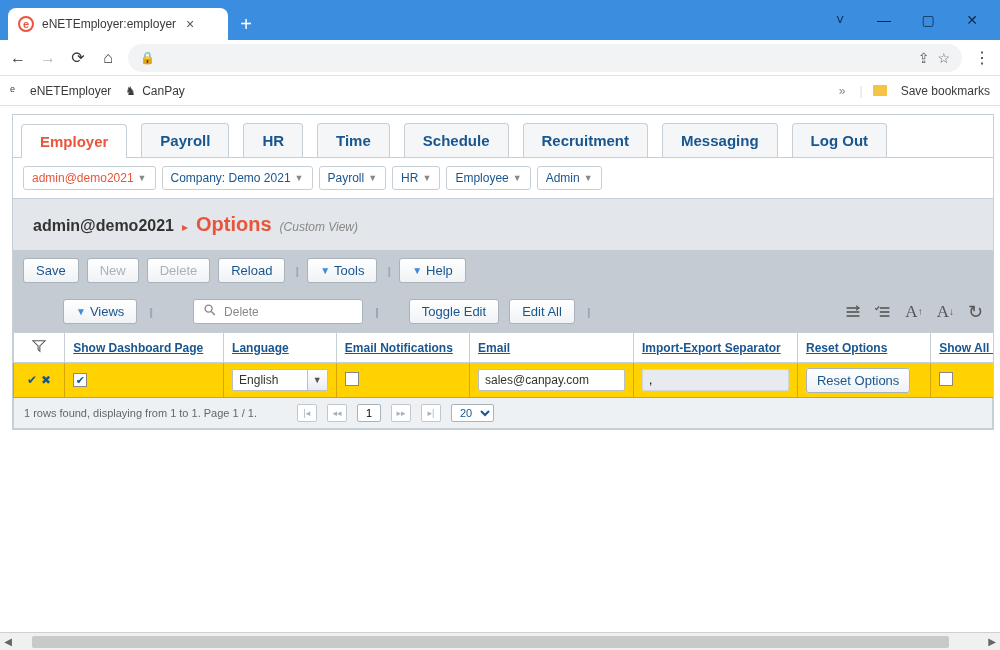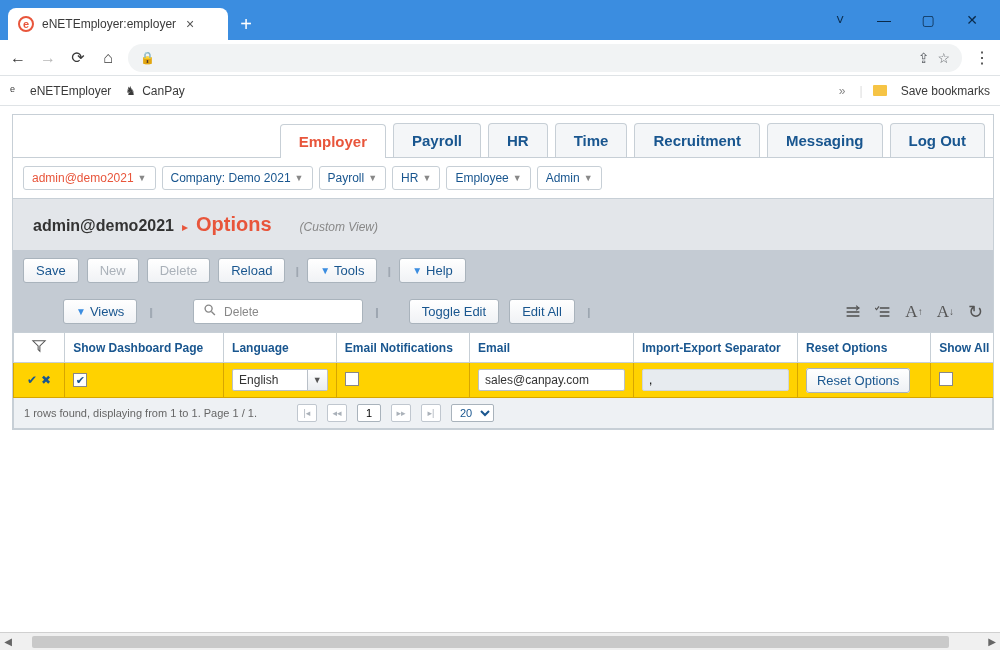--- a/index.html
+++ b/index.html
@@ -25,54 +25,54 @@
   .bm-item { display:flex; align-items:center; gap:6px; }
   .bm-folder { width:14px; height:11px; background:#f6c445; border-radius:1px; margin-right:4px;}
   .bmbar .right { margin-left:auto; display:flex; align-items:center; gap:10px;}
   .bm-sep { color:#888; margin-right:4px; }
 
   
   .viewport { padding: 4px 0 0 4px; background:#fff; height: calc(650px - 40px - 36px - 30px - 18px); overflow:hidden; }
   .page-wrap { border:1px solid #c7cfd6; background:#f2f4f6; margin: 4px 6px 0 8px; }
 
   
-  .ptabs { display:flex; background:#fff; padding: 8px 8px 0 8px; gap:7px; border-bottom:1px solid #c7cfd6;justify-content:flex-end;}
+  .ptabs { display:flex; background:#fff; padding: 8px 8px 0 8px; gap:14px; border-bottom:1px solid #c7cfd6;}
   .ptab { padding: 8px 18px; border:1px solid #c7cfd6; border-bottom:none; border-radius:4px 4px 0 0; background:#f4f6f8; color:#19568f; font-size:15px; font-weight:bold; }
   .ptab.active { background:#fff; color:#e8553b; position:relative; top:1px; }
 
   
   .subbar { display:flex; gap:6px; padding: 8px 10px; background:#fff; border-bottom:1px solid #c7cfd6;}
   .pill { border:1px solid #c7cfd6; border-radius:3px; background:#fff; padding:4px 8px; font-size:12px; color:#19568f; display:flex; align-items:center; gap:4px;}
   .pill.orange { color:#e8553b; }
   .caret { font-size:9px; color:#888; }
 
   
   .crumb-strip { background:#e3e6ea; padding: 14px 20px; display:flex; align-items:baseline; gap:8px; }
   .crumb-strip .cur { font-weight:bold; font-size:16px; color:#333; }
   .crumb-strip .arrow { color:#e8553b; font-size:12px; }
   .crumb-strip .opt { color:#e8553b; font-weight:bold; font-size:20px; }
-  .crumb-strip .cv { color:#888; font-style:italic; font-size:12px;margin-left:20px; }
+  .crumb-strip .cv { color:#888; font-style:italic; font-size:12px; }
 
   
   .toolrow { background:#c4cbd3; padding:8px 10px; display:flex; gap:8px; align-items:center; }
   .btn { border:1px solid #a9b3bc; background:linear-gradient(#fff,#f0f2f5); border-radius:3px; padding:4px 12px; font-size:13px; color:#19568f; display:inline-flex; align-items:center; gap:4px;}
   .btn.disabled { color:#aab1b9;justify-content:flex-end; }
   .sep-dbl { color:#9aa3ad; padding:0 2px; font-size:11px; letter-spacing:-2px;}
   .caret-blue { color:#3b8de0; font-size:10px;}
 
   
   .tbar { background:#c4cbd3; padding:8px 10px; display:flex; align-items:center; gap:10px; }
   .search-box { display:flex; align-items:center; border:1px solid #a9b3bc; background:#fff; border-radius:3px; padding:3px 8px; width:170px; color:#888; gap:6px;}
   .tbar-right { margin-left:auto; display:flex; gap:14px; align-items:center; color:#555; }
   .ico { font-size:16px; color:#555; display:inline-flex; align-items:center;}
 
   
   .grid-wrap { overflow-x:auto; }
   table.grid { border-collapse:collapse; width:100%; min-width:990px; table-layout:fixed;}
-  .grid th { background:#fff; border:1px solid #c7cfd6; text-align:left; padding:6px 8px; font-size:12px; color:#19568f; font-weight:bold; white-space:nowrap; overflow:hidden;}
+  .grid th { background:#fff; border:1px solid #c7cfd6; text-align:left; padding:6px 8px; font-size:12px; color:#19568f; font-weight:bold; white-space:nowrap; overflow:hidden;text-decoration:underline;}
   .grid td { border:1px solid #d7a600; background:#ffd200; padding:6px 8px; vertical-align:middle;}
   .grid .rowact { color:#19568f; font-size:12px; display:flex; gap:4px; justify-content:center;}
   .cell-input { background:#fff; border:1px solid #b9c0c8; border-radius:2px; padding:3px 6px; width:100%; font-size:12px; color:#333; font-family:inherit;}
   .cell-sep { background:#e7ebef; border:1px solid #cfd5db; border-radius:2px; padding:3px 6px; width:100%; font-size:12px;}
   .select { display:flex; background:#fff; border:1px solid #b9c0c8; border-radius:2px; overflow:hidden;}
   .select span:first-child { flex:1; padding:3px 6px; font-size:12px;}
   .select .dd { width:20px; border-left:1px solid #b9c0c8; background:linear-gradient(#fff,#eaedf0); display:flex; align-items:center; justify-content:center; font-size:9px; color:#555;}
   .btn-inline { background:linear-gradient(#fff,#eef1f4); border:1px solid #a9b3bc; border-radius:3px; padding:4px 10px; font-size:13px; color:#19568f; }
   .chk { width:14px; height:14px; border:1px solid #888; background:#fff; display:inline-flex; align-items:center; justify-content:center; font-size:11px; color:#19568f; }
 
@@ -139,20 +139,21 @@
 </div>
 
 <div class="viewport">
   <div class="page-wrap">
 
     <div class="ptabs">
       <div class="ptab active"><span>Employer</span></div>
       <div class="ptab"><span>Payroll</span></div>
       <div class="ptab"><span>HR</span></div>
       <div class="ptab"><span>Time</span></div>
+      <div class="ptab"><span>Schedule</span></div>
       <div class="ptab"><span>Recruitment</span></div>
       <div class="ptab"><span>Messaging</span></div>
       <div class="ptab"><span>Log Out</span></div>
     </div>
 
     <div class="subbar">
       <div class="pill orange">
           <span>admin@demo2021</span>
           <span class="caret">▼</span>
         </div>

